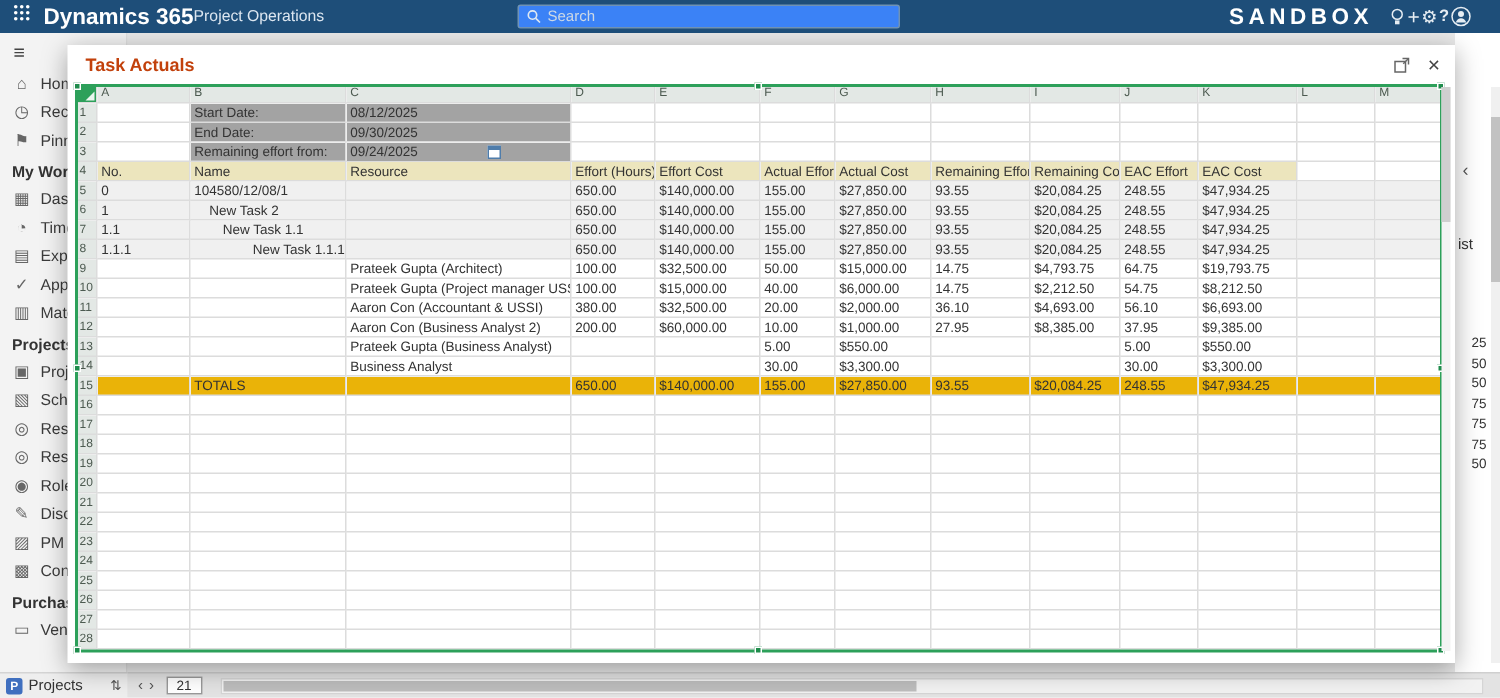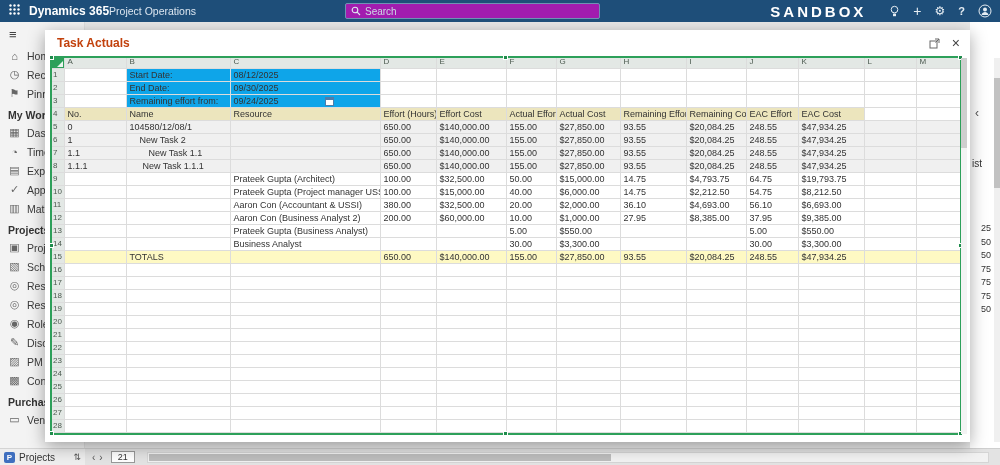--- a/index.html
+++ b/index.html
@@ -1,27 +1,27 @@
 <!DOCTYPE html>
 <html><head>
 <meta charset="utf-8">
 <style>
   * { margin:0; padding:0; box-sizing:border-box; }
   html,body { width:1000px; height:465px; overflow:hidden; font-family:"Liberation Sans", sans-serif; background:#e9e9e9; position:relative; }
 
   
   .topbar { position:absolute; top:0; left:0; right:0; height:22px; background:#1e4e79; color:#fff; display:flex; align-items:center; z-index:10; }
   .waffle { display:inline-block; margin-left:8px; }
-  .app-title { font-size:12px; font-weight:bold; margin-left:8px; white-space:nowrap; }
+  .app-title { font-size:15px; font-weight:bold; margin-left:8px; white-space:nowrap; }
   .app-area  { font-size:10.5px; margin-left:0; color:#dce6f0; white-space:nowrap; }
-  .searchbox { position:absolute; left:345px; top:3px; width:255px; height:16px; background:#a21caf; border:1px solid #6f92b4; border-radius:2px; display:flex; align-items:center; }
+  .searchbox { position:absolute; left:345px; top:3px; width:255px; height:16px; background:#3b82f6; border:1px solid #6f92b4; border-radius:2px; display:flex; align-items:center; }
   .searchbox input { background:transparent; border:none; outline:none; color:#eef3f8; font-size:10px; width:200px; font-family:"Liberation Sans",sans-serif; }
   .searchbox input::placeholder { color:#cdd9e5; }
   .search-ico { margin:0 4px 0 5px; display:inline-flex; }
-  .topbar-right { position:absolute; right:8px; top:0; height:22px; display:flex; align-items:center; gap:13px; }
+  .topbar-right { position:absolute; right:19px; top:0; height:22px; display:flex; align-items:center; gap:1px; }
   .sandbox { font-size:15px; font-weight:600; letter-spacing:3px; color:#fff; margin-right:10px; }
   .tb-ico { color:#e6edf3; font-size:12px; line-height:12px; display:inline-flex; align-items:center; cursor:pointer; }
   .tb-plus { font-size:14px; }
   .tb-help { font-size:11px; font-weight:bold; }
 
   
   .sidebar { position:absolute; left:0; top:22px; width:85px; bottom:17px; background:#f3f3f3; border-right:1px solid #e0e0e0; overflow:hidden; z-index:1; }
   .hamburger { height:24px; display:flex; align-items:center; padding-left:9px; font-size:13px; color:#444; }
   .nav-item { height:19px; display:flex; align-items:center; padding-left:8px; gap:6px; font-size:10.5px; color:#3b3b3b; white-space:nowrap; cursor:pointer; }
   .nav-icon { width:13px; font-size:11px; color:#666; text-align:center; flex:0 0 13px; }
@@ -55,24 +55,24 @@
   .expand-btn { display:inline-flex; cursor:pointer; }
   .close-btn { font-size:14px; color:#444; cursor:pointer; line-height:14px; }
 
   
   .sheet-wrap { position:absolute; left:5px; top:26px; width:914px; }
   table.sheet { border-collapse:collapse; table-layout:fixed; width:910px; font-size:9px; color:#333; }
   table.sheet th, table.sheet td { border-right:1px solid #dcdcdc; border-bottom:1px solid #dcdcdc; height:12px; line-height:12px; padding:0 3px; overflow:hidden; white-space:nowrap; text-align:left; font-weight:normal; }
   th.hdr { background:#e3e8e5; font-size:8px; color:#4c5a50; text-align:center; padding:0; }
   th.corner { background:#2da05a; position:relative; padding:0; }
   .corner-tri { position:absolute; right:1px; bottom:1px; width:0; height:0; border-left:6px solid transparent; border-bottom:6px solid rgba(255,255,255,.9); }
-  td.cream { background:#0ea5e9; }
+  td.cream { background:#a3a3a3; }
   td.khaki { background:#ece5bd; }
   tr.task-row td { background:#f0f0f0; }
-  tr.totals-row td { background:#fef9c3; }
+  tr.totals-row td { background:#eab308; }
   td.ralign { text-align:right; }
   td.center { text-align:center; }
   td.pr-lg { padding-right:60px;margin-left:10px; }
   td.rel { position:relative; }
   .cal-icon { position:absolute; right:46px; top:2px; width:9px; height:9px; border:1px solid #4f7dab; border-top:3px solid #4f7dab; background:#fff; cursor:pointer; }
   .sel-overlay { position:absolute; left:0; top:0; width:912px; height:379px; border:2px solid #2da05a; pointer-events:none; }
   .handle { position:absolute; width:5px; height:5px; background:#1f8c4c; border:1px solid #fff; }
   .modal-vscroll { position:absolute; right:3px; top:28px; bottom:8px; width:6px; background:#f3f3f3; }
   .modal-vthumb { position:absolute; top:0; left:0; width:6px; height:90px; background:#cfcfcf; }
 </style>
@@ -394,21 +394,21 @@
             <td class="ralign">93.55</td>
             <td class="ralign">$20,084.25</td>
             <td class="ralign">248.55</td>
             <td class="ralign">$47,934.25</td>
             <td class=""></td>
             <td class=""></td>
           </tr>
           <tr class="task-row">
             <th class="hdr">8</th>
             <td class="">1.1.1</td>
-            <td class="" style="padding-left:16px">New Task 1.1.1</td>
+            <td class="" style="padding-left:42px">New Task 1.1.1</td>
             <td class=""></td>
             <td class="ralign">650.00</td>
             <td class="ralign">$140,000.00</td>
             <td class="ralign">155.00</td>
             <td class="ralign">$27,850.00</td>
             <td class="ralign">93.55</td>
             <td class="ralign">$20,084.25</td>
             <td class="ralign">248.55</td>
             <td class="ralign">$47,934.25</td>
             <td class=""></td>

